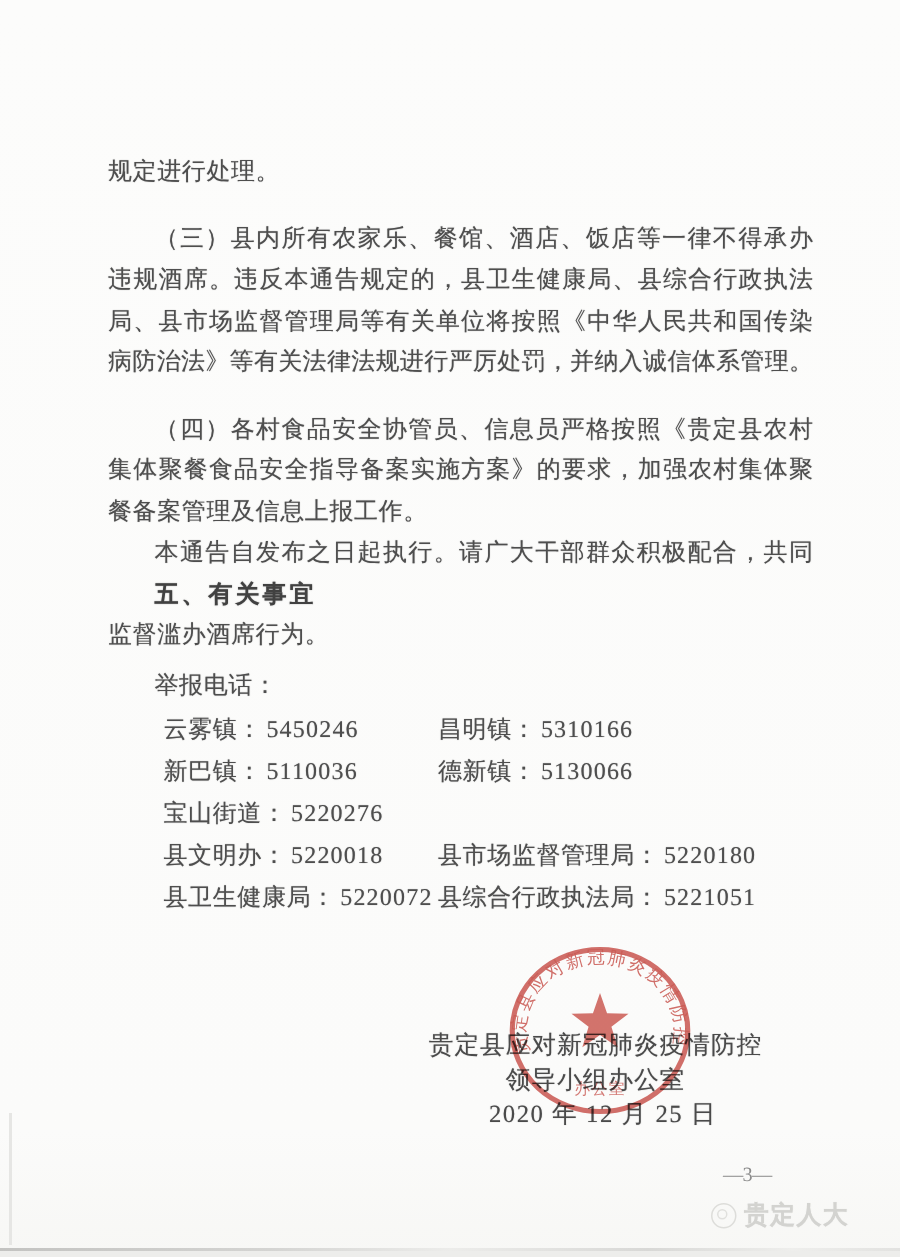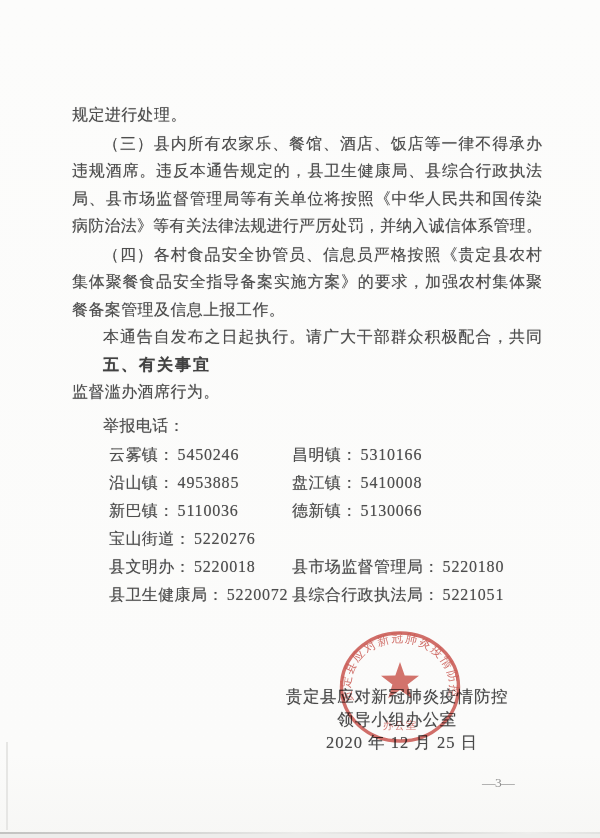--- a/index.html
+++ b/index.html
@@ -16,21 +16,21 @@
   
   .doc{
     position:absolute;left:72px;top:101px;width:470px;
     font-size:16px;line-height:27.5px;color:#4e4e4e;
     letter-spacing:0.4px;
     text-shadow:0 0 .7px rgba(80,80,80,.55);
   }
   .line{white-space:nowrap;}
   .j{white-space:normal;text-align:justify;text-align-last:justify;letter-spacing:0;}
   .ind{text-indent:31px;}
-  .p-start{margin-top:1px;}
+  .p-start{margin-top:17px;}
   .heading{
     font-family:"Liberation Sans","DejaVu Sans",sans-serif;
     font-weight:bold;color:#414141;letter-spacing:2px;
     text-shadow:0 0 .8px rgba(60,60,60,.6);
   }
   .intro{margin-top:6px;}
   
   .hotlines{margin-left:37px;margin-top:2px;}
   .hrow{display:flex;line-height:28px;}
   .hcell{white-space:nowrap;}
@@ -98,24 +98,20 @@
     <div class="line ind heading">五、有关事宜</div>
     <div class="line">监督滥办酒席行为。</div>
     <div class="line ind intro">举报电话：</div>
 
     <div class="hotlines">
       <div class="hrow">
         <div class="hcell left"><span>云雾镇：</span><span class="hnum">5450246</span></div>
         <div class="hcell"><span>昌明镇：</span><span class="hnum">5310166</span></div>
       </div>
       <div class="hrow">
-        <div class="hcell left"><span>沿山镇：</span><span class="hnum">4953885</span></div>
-        <div class="hcell"><span>盘江镇：</span><span class="hnum">5410008</span></div>
-      </div>
-      <div class="hrow">
         <div class="hcell left"><span>新巴镇：</span><span class="hnum">5110036</span></div>
         <div class="hcell"><span>德新镇：</span><span class="hnum">5130066</span></div>
       </div>
       <div class="hrow">
         <div class="hcell left"><span>宝山街道：</span><span class="hnum">5220276</span></div>
       </div>
       <div class="hrow">
         <div class="hcell left"><span>县文明办：</span><span class="hnum">5220018</span></div>
         <div class="hcell"><span>县市场监督管理局：</span><span class="hnum">5220180</span></div>
       </div>
@@ -139,18 +135,22 @@
       <path id="sealArc" d="M 15 72.4 A 50 45 0 1 1 109 72.4" fill="none"></path>
       <text font-size="12" letter-spacing="1.4" fill="#c84a43" fill-opacity="0.88" font-family="Liberation Serif, DejaVu Serif, serif">
         <textPath href="#sealArc" startOffset="1">贵定县应对新冠肺炎疫情防控领导小组</textPath>
       </text>
       <text x="62" y="99" text-anchor="middle" font-size="10.5" letter-spacing="1" fill="#c84a43" fill-opacity="0.8" font-family="Liberation Serif, DejaVu Serif, serif">办公室</text>
     </svg>
   </div>
 
   <div class="page-number">—3—</div>
 
+  <div class="watermark">
+    <span class="wm-logo"></span>
+    <span>贵定人大</span>
+  </div>
 
   <div class="edge-bottom"></div>
   <div class="edge-bottom-shade"></div>
   <div class="edge-left"></div>
 
 </div>
 
 </body></html>

